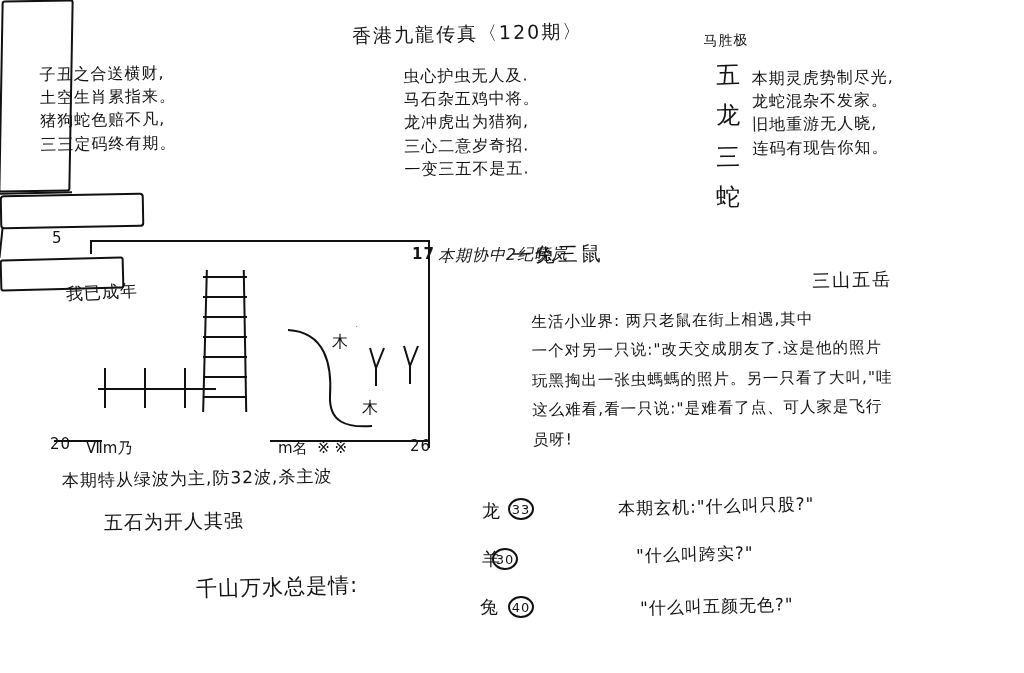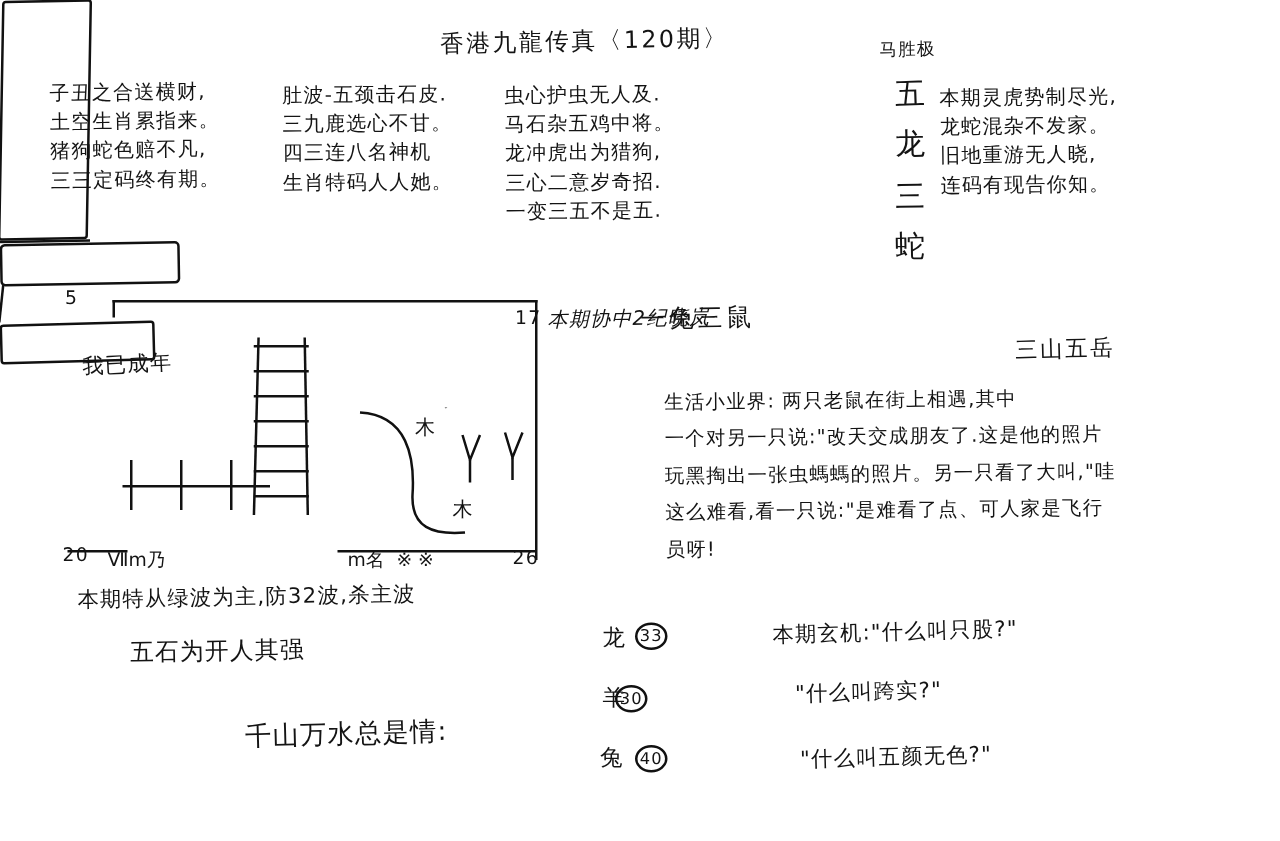--- a/index.html
+++ b/index.html
@@ -142,21 +142,21 @@
     left: 438px; top: 246px;
     font-size: 16px;
     line-height: 1.25;
     width: 22px;
     text-align: center;
     transform: rotate(-1deg);
     font-style: italic;
   }
 
   #num-5 { left: 52px; top: 228px; font-size: 15px; }
-  #num-17 { left: 412px; top: 244px; font-size: 15px; }
+  #num-17 { left: 412px; top: 244px; font-size: 15px; font-weight: bold; }
   #num-29 { left: 50px; top: 434px; font-size: 15px; }
   #num-41 { left: 410px; top: 436px; font-size: 15px; }
   #label-adult { left: 66px; top: 280px; font-size: 17px; transform: rotate(-3deg); }
   #label-wood-1 { left: 332px; top: 330px; font-size: 16px; }
   #label-wood-2 { left: 362px; top: 396px; font-size: 16px; }
   #scribble-1 { left: 86px; top: 438px; font-size: 15px; letter-spacing: 0; }
   #scribble-2 { left: 278px; top: 438px; font-size: 15px; letter-spacing: 0; }
 
   
   #under-1 { left: 62px; top: 466px; font-size: 17px; transform: rotate(-1deg); }
@@ -193,24 +193,20 @@
 <body>
 
 <div id="sheet">
 
   <div class="hw" id="title">香港九龍传真〈120期〉</div>
 
   <div class="hw" id="verse-a">子丑之合送横财,
 土空生肖累指来。
 猪狗蛇色赔不凡,
 三三定码终有期。</div>
-  <div class="hw" id="verse-b">肚波-五颈击石皮.
-三九鹿选心不甘。
-四三连八名神机
-生肖特码人人她。</div>
   <div class="hw" id="verse-c">虫心护虫无人及.
 马石杂五鸡中将。
 龙冲虎出为猎狗,
 三心二意岁奇招.
 一变三五不是五.</div>
   <div class="hw" id="verse-d">本期灵虎势制尽光,
 龙蛇混杂不发家。
 旧地重游无人晓,
 连码有现告你知。</div>
 

